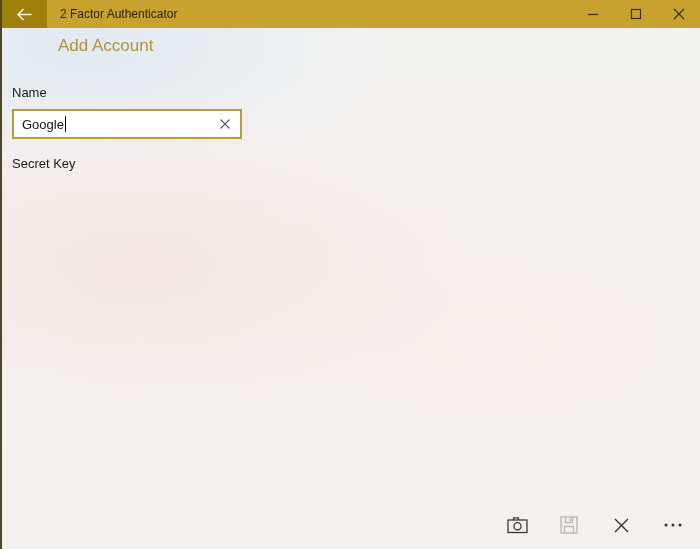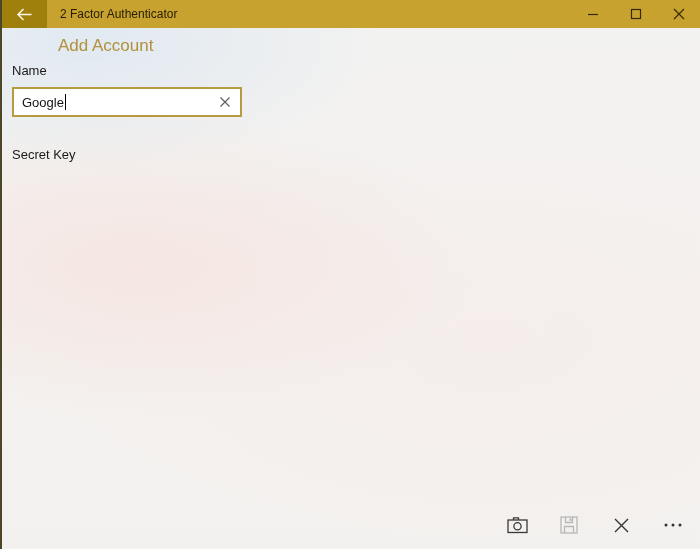--- a/index.html
+++ b/index.html
@@ -59,23 +59,23 @@
     font-size: 17px;
     font-weight: 400;
     color: #b2903a;
     margin-top: 2px;
     margin-left: 46px;
   }
   .field-label {
     display: block;
     font-size: 13px;
     color: #191919;
-    margin-top: 7px;
-  }
-  .field-label.second { margin-top: 30px; }
+    margin-top: 29px;
+  }
+  .field-label.second { margin-top: 17px; }
   .textbox {
     position: relative;
     margin-top: 9px;
     width: 230px; height: 30px;
     background: #fdfdfd;
     border: 2px solid #999999;
     display: flex; align-items: center;
   }
   .textbox.focused {
     border-color: #b89b3f;

